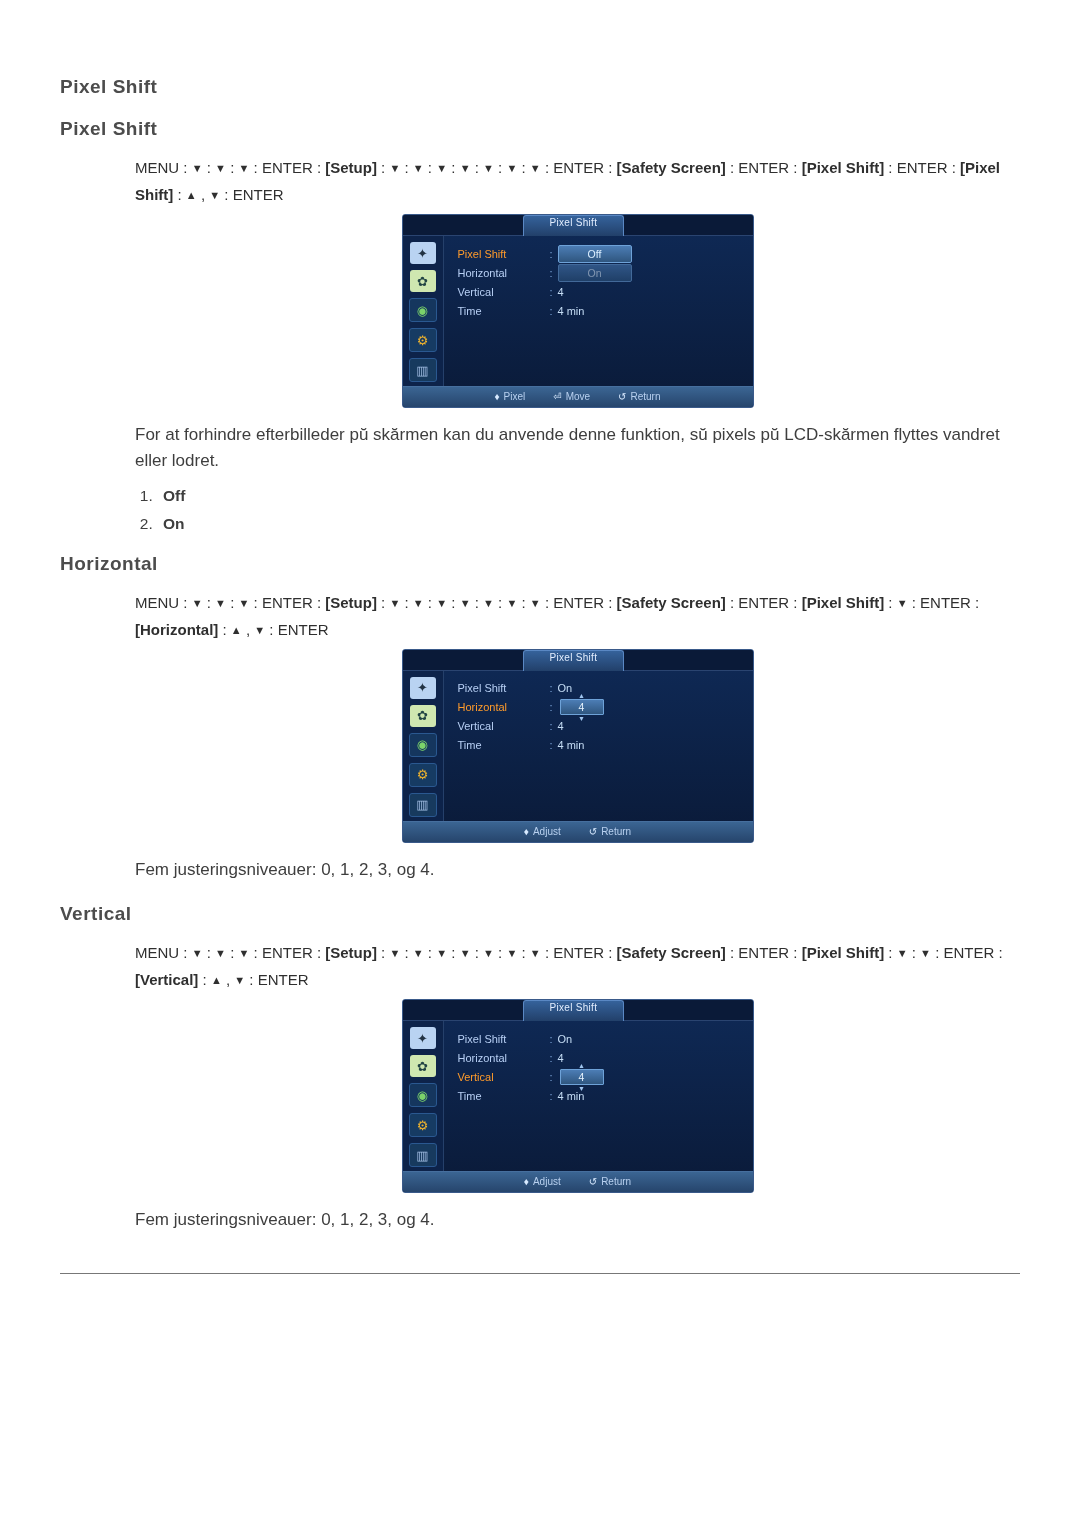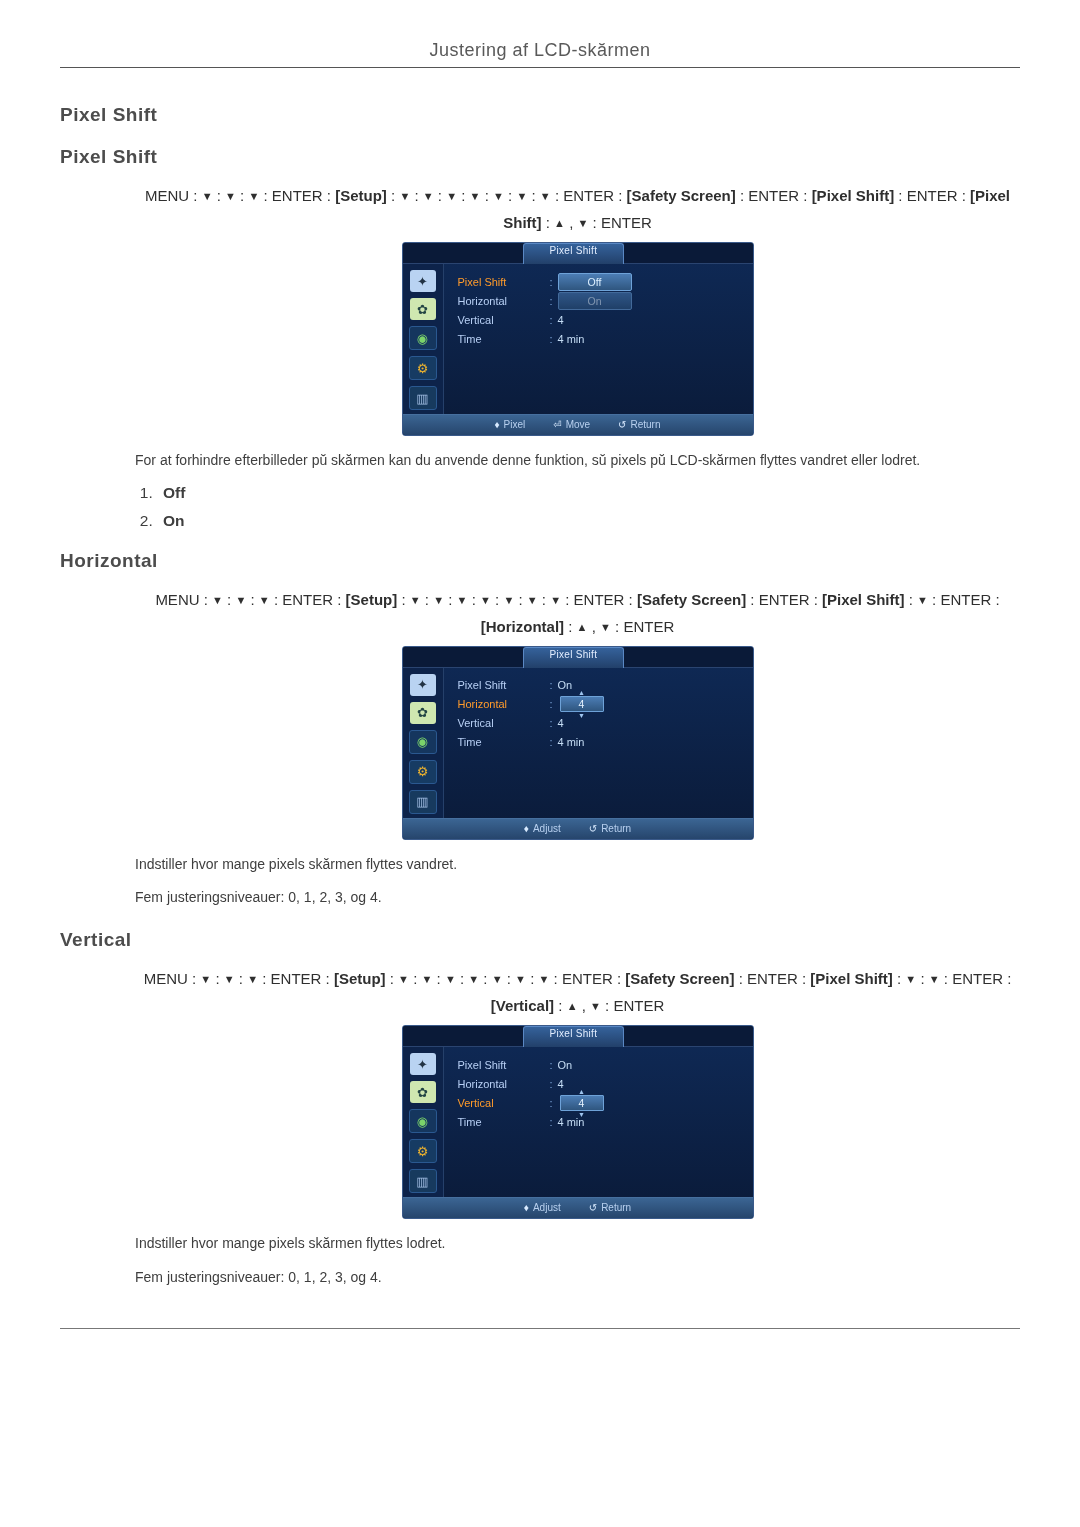--- a/index.html
+++ b/index.html
@@ -41,27 +41,26 @@
   }
   .indent {
     margin-left: 75px;
   }
   .nav-path {
     font-size: 15px;
     color: #2f2f2f;
     line-height: 1.8;
     margin-bottom: 6px;
     font-weight: 500;
-    text-align: center;
   }
   .nav-path .bold { font-weight: 700; }
   .tri-down::before { content: "▼"; font-size: 11px; position: relative; top:-1px;}
   .tri-up::before { content: "▲"; font-size: 11px; position: relative; top:-1px;}
   .body-text {
-    font-size: 14px;
+    font-size: 17px;
     color: #3e3e3e;
     line-height: 1.55;
     margin: 14px 0 12px 0;
   }
   ol.opts {
     margin: 6px 0 10px 0;
     padding-left: 22px;
     font-size: 15.5px;
     color: #3e3e3e;
   }
@@ -179,21 +178,20 @@
   .bottom-rule {
     border-top: 1px solid #777;
     margin-top: 40px;
   }
 </style>
 </head>
 <body>
 
 <div class="page">
 
-  <div class="header-title">Justering af LCD-skărmen</div>
 
   <div class="h2">Pixel Shift</div>
   <div class="h3">Pixel Shift</div>
 
   <div class="indent">
     <div class="nav-path">MENU : <span class="tri-down"></span> : <span class="tri-down"></span> : <span class="tri-down"></span> : ENTER :  <span class="bold">[Setup]</span>  : <span class="tri-down"></span> : <span class="tri-down"></span> : <span class="tri-down"></span> : <span class="tri-down"></span> : <span class="tri-down"></span> : <span class="tri-down"></span> : <span class="tri-down"></span> : ENTER :  <span class="bold">[Safety Screen]</span>  : ENTER :  <span class="bold">[Pixel Shift]</span>  : ENTER :  <span class="bold">[Pixel Shift]</span>  : <span class="tri-up"></span> , <span class="tri-down"></span> : ENTER</div>
 
     <div class="osd-wrap">
       <div class="osd">
         <div class="osd-tab">
@@ -302,21 +300,20 @@
               <span class="glyph">♦</span>
               <span>Adjust</span>
             </div>
           <div class="fi">
               <span class="glyph">↺</span>
               <span>Return</span>
             </div>
         </div>
       </div>
     </div>
-    <div class="body-text">Indstiller hvor mange pixels skărmen flyttes vandret.</div>
     <div class="body-text" style="margin-top:0">Fem justeringsniveauer: 0, 1, 2, 3, og 4.</div>
   </div>
 
   <div class="h3">Vertical</div>
   <div class="indent">
     <div class="nav-path">MENU : <span class="tri-down"></span> : <span class="tri-down"></span> : <span class="tri-down"></span> : ENTER :  <span class="bold">[Setup]</span>  : <span class="tri-down"></span> : <span class="tri-down"></span> : <span class="tri-down"></span> : <span class="tri-down"></span> : <span class="tri-down"></span> : <span class="tri-down"></span> : <span class="tri-down"></span> : ENTER :  <span class="bold">[Safety Screen]</span>  : ENTER :  <span class="bold">[Pixel Shift]</span>  : <span class="tri-down"></span> : <span class="tri-down"></span> : ENTER :  <span class="bold">[Vertical]</span>  : <span class="tri-up"></span> , <span class="tri-down"></span> : ENTER</div>
     <div class="osd-wrap">
       <div class="osd">
         <div class="osd-tab">
             <div class="tab">Pixel Shift</div>
@@ -361,18 +358,17 @@
               <span class="glyph">♦</span>
               <span>Adjust</span>
             </div>
           <div class="fi">
               <span class="glyph">↺</span>
               <span>Return</span>
             </div>
         </div>
       </div>
     </div>
-    <div class="body-text">Indstiller hvor mange pixels skărmen flyttes lodret.</div>
     <div class="body-text" style="margin-top:0">Fem justeringsniveauer: 0, 1, 2, 3, og 4.</div>
   </div>
 
   <div class="bottom-rule"></div>
 </div>
 
 </body></html>

